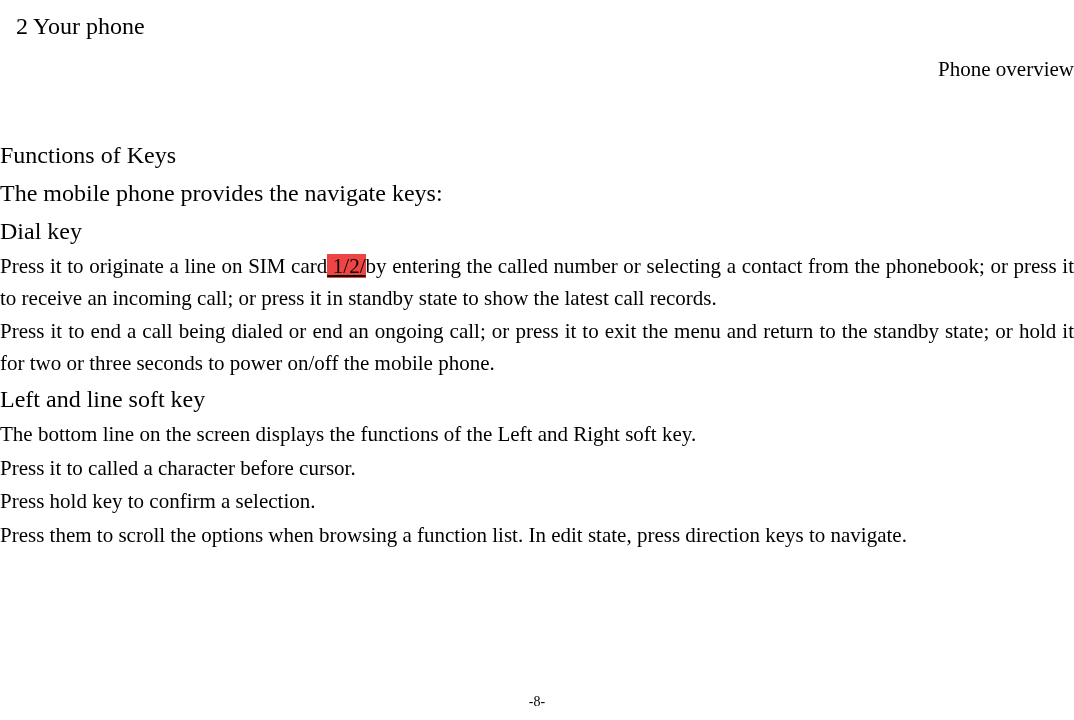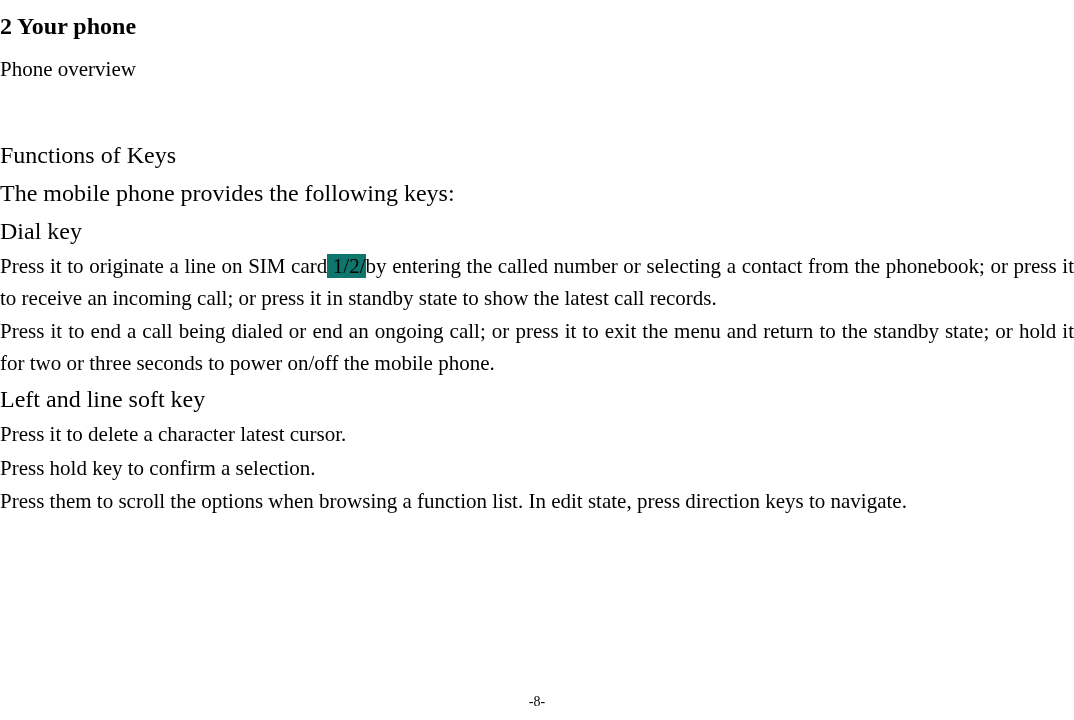--- a/index.html
+++ b/index.html
@@ -12,70 +12,73 @@
       font-size: 21px;
       line-height: 1.5;
       color: #000;
       background: #fff;
       width: 1074px;
       height: 720px;
       padding: 8px 0 0 0;
       position: relative;
     }
     .heading {
-      font-weight: bold;
+      font-weight: normal;
       font-size: 24px;
       margin-bottom: 10px;
-      padding-left: 0;
+      padding-left: 16px;
     }
     .section-title {
       font-size: 21px;
       margin-bottom: 20px;
+      text-align: right;
     }
     .subsection {
       font-size: 24px;
       margin-bottom: 2px;
     }
     .para {
       text-align: justify;
       margin-bottom: 2px;
     }
     .highlight {
-      background-color: #0f766e;
+      background-color: #ef4444;
+      text-decoration: underline;
     }
     .page-number {
       position: absolute;
       bottom: 8px;
       left: 50%;
       transform: translateX(-50%);
       font-size: 14px;
     }
     .content {
       padding: 0 0;
     }
   </style>
 </head>
 <body>
 
 <div class="content">
   <div class="heading">2    Your phone</div>
   <div class="section-title">Phone overview</div>
   <br>
   <div class="subsection">Functions of Keys</div>
-  <div class="subsection">The mobile phone provides the following keys:</div>
+  <div class="subsection">The mobile phone provides the navigate keys:</div>
 
   <div class="subsection">Dial key</div>
   <div class="para">
     <span>Press it to originate a line on SIM card</span><span class="highlight"> 1/2/</span><span>by entering the called number or selecting a contact from the phonebook; or press it to receive an incoming call; or press it in standby state to show the latest call records.</span>
   </div>
 
   <div class="para">Press it to end a call being dialed or end an ongoing call; or press it to exit the menu and return to the standby state; or hold it for two or three seconds to power on/off the mobile phone.</div>
 
   <div class="subsection">Left and line soft key</div>
+  <div class="para">The bottom line on the screen displays the functions of the Left and Right soft key.</div>
 
-  <div class="para">Press it to delete a character latest cursor.</div>
+  <div class="para">Press it to called a character before cursor.</div>
 
   <div class="para">Press hold key to confirm a selection.</div>
 
   <div class="para">Press them to scroll the options when browsing a function list. In edit state, press direction keys to navigate.</div>
 </div>
 
 <div class="page-number">-8-</div>
 
 </body></html>

